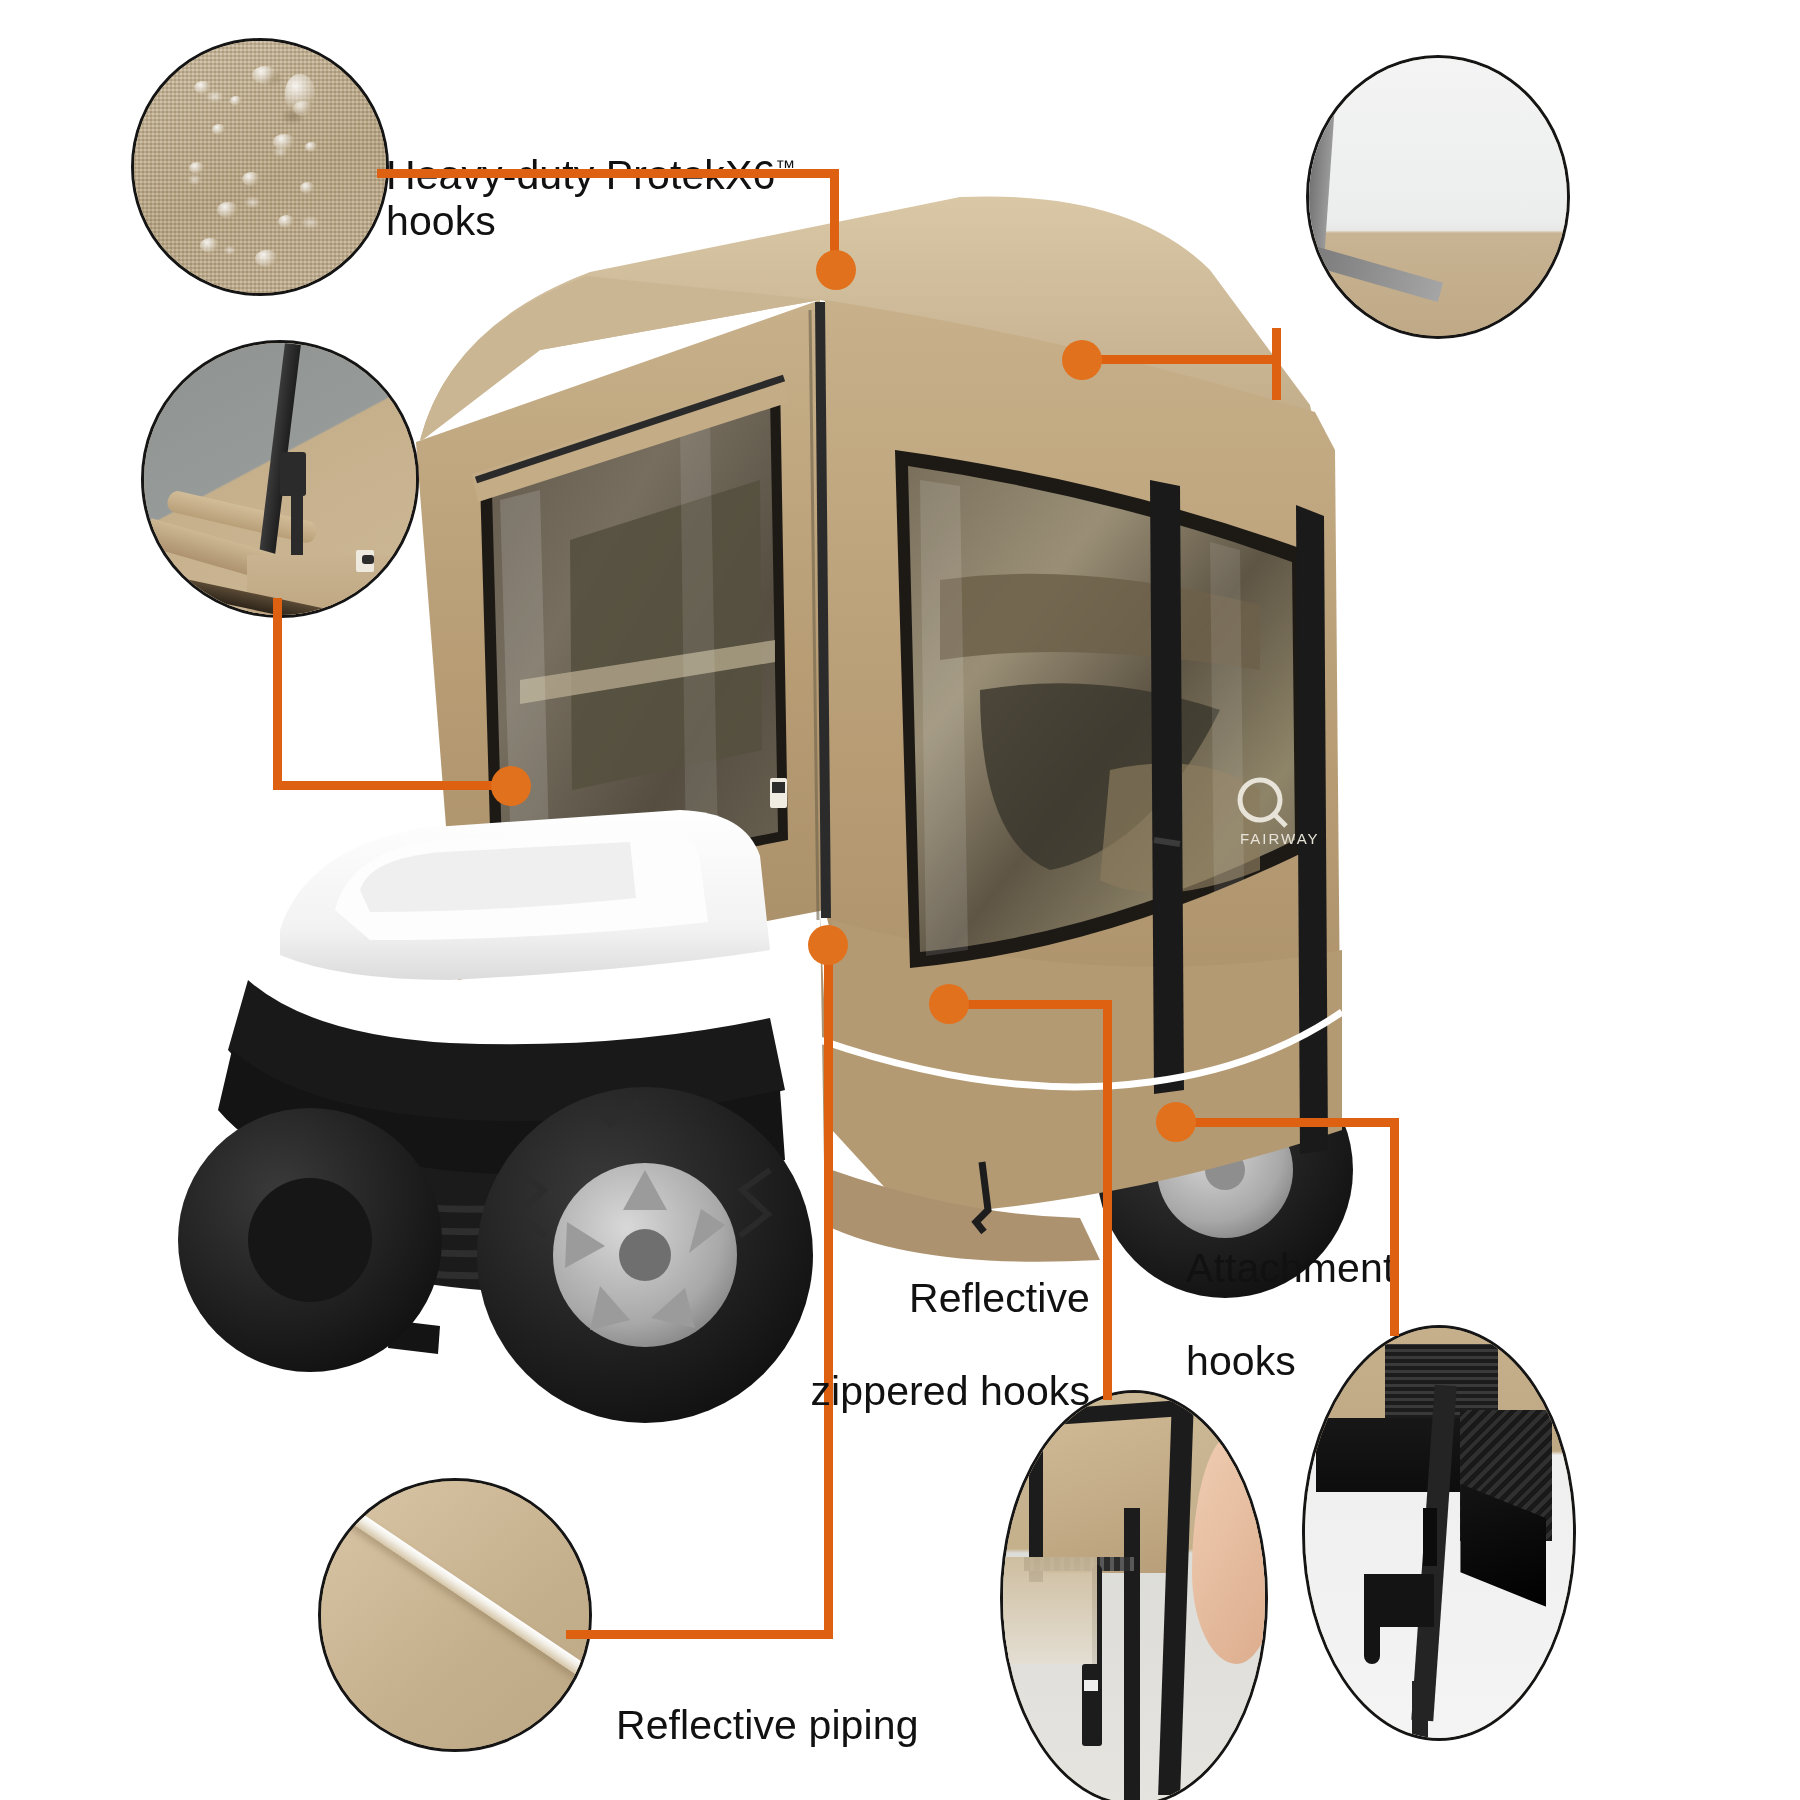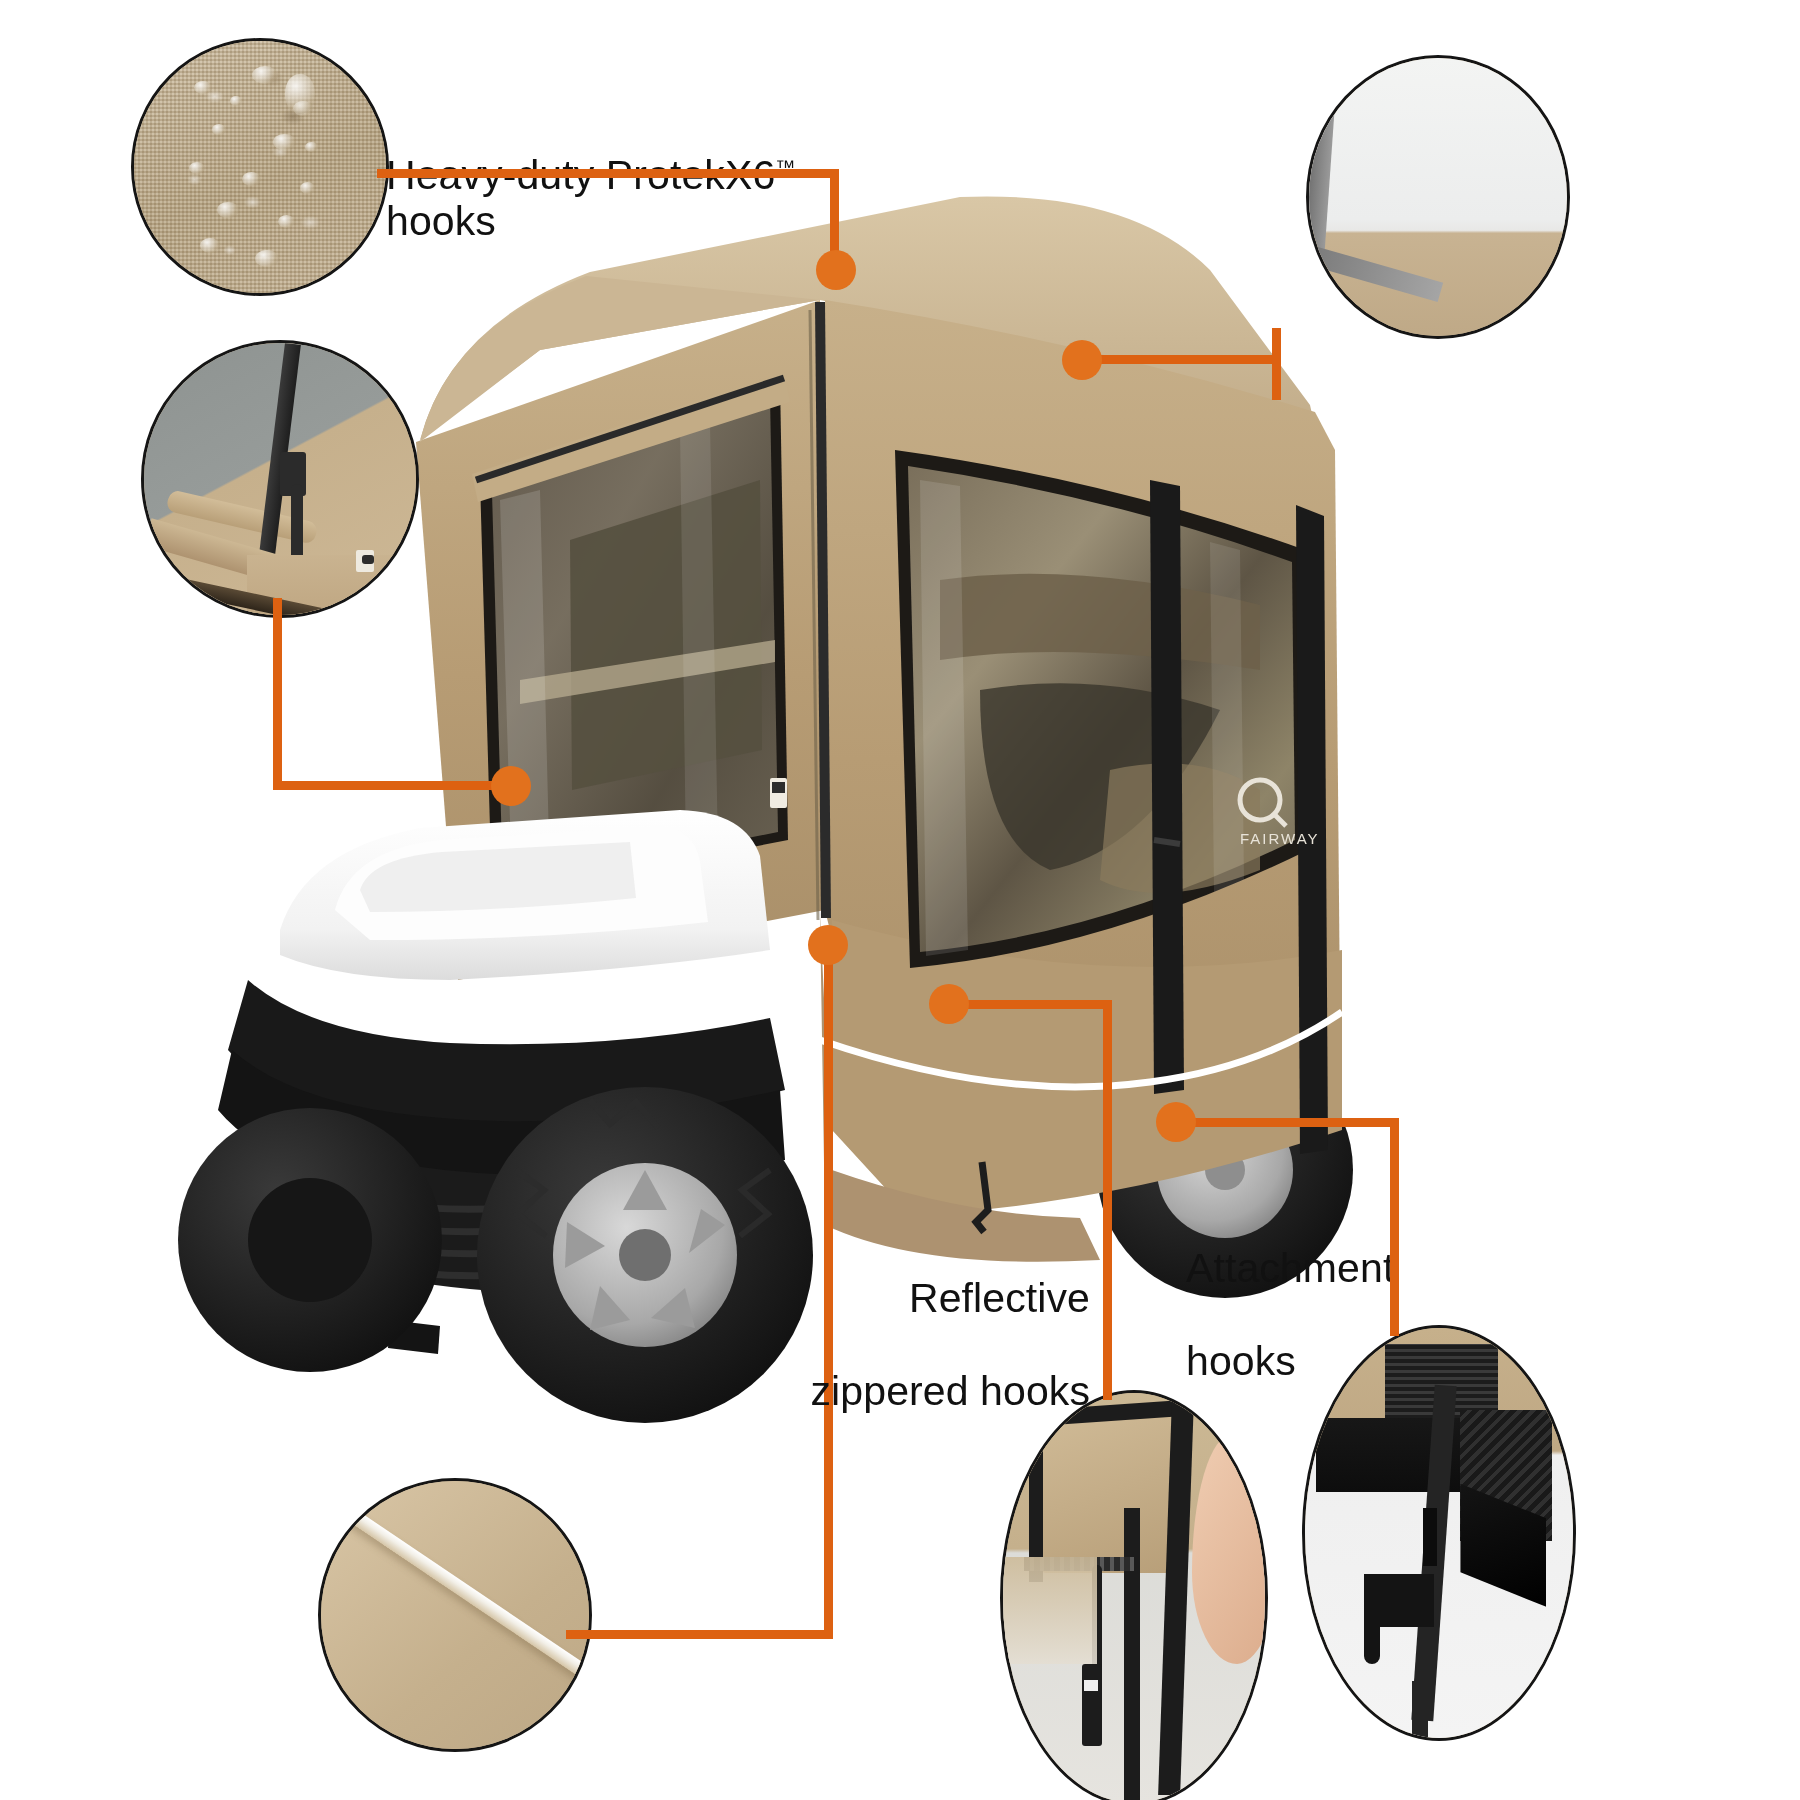--- a/index.html
+++ b/index.html
@@ -307,20 +307,23 @@
   <div class="ln-v" style="left:273px;top:598px;height:192px;"></div>
   <div class="ln-h" style="left:273px;top:781px;width:238px;"></div>
   <div class="dot" style="left:491px;top:766px;"></div>
 
   <div class="bubble" style="left:318px;top:1478px;width:268px;height:268px;">
     <div class="inner pip-base"></div>
     <div class="inner">
         <div class="pip-line"></div>
       </div>
   </div>
+  <div class="label left" style="left:616px;top:1655px;width:420px;">
+    <span>Reflective piping</span>
+  </div>
   <div class="ln-h" style="left:566px;top:1630px;width:267px;"></div>
   <div class="ln-v" style="left:824px;top:953px;height:682px;"></div>
   <div class="dot" style="left:808px;top:925px;"></div>
 
   <div class="bubble" style="left:1000px;top:1390px;width:262px;height:410px;">
     <div class="inner zd-base"></div>
     <div class="inner">
       <div class="zd-tan" style="left:14%;top:4%;width:52%;height:40%;border-radius:6px;
             background:linear-gradient(160deg,#d0bb97,#b89f79);"></div>
       <div class="zd-blk" style="left:10%;top:2%;width:14px;height:44%;"></div>

